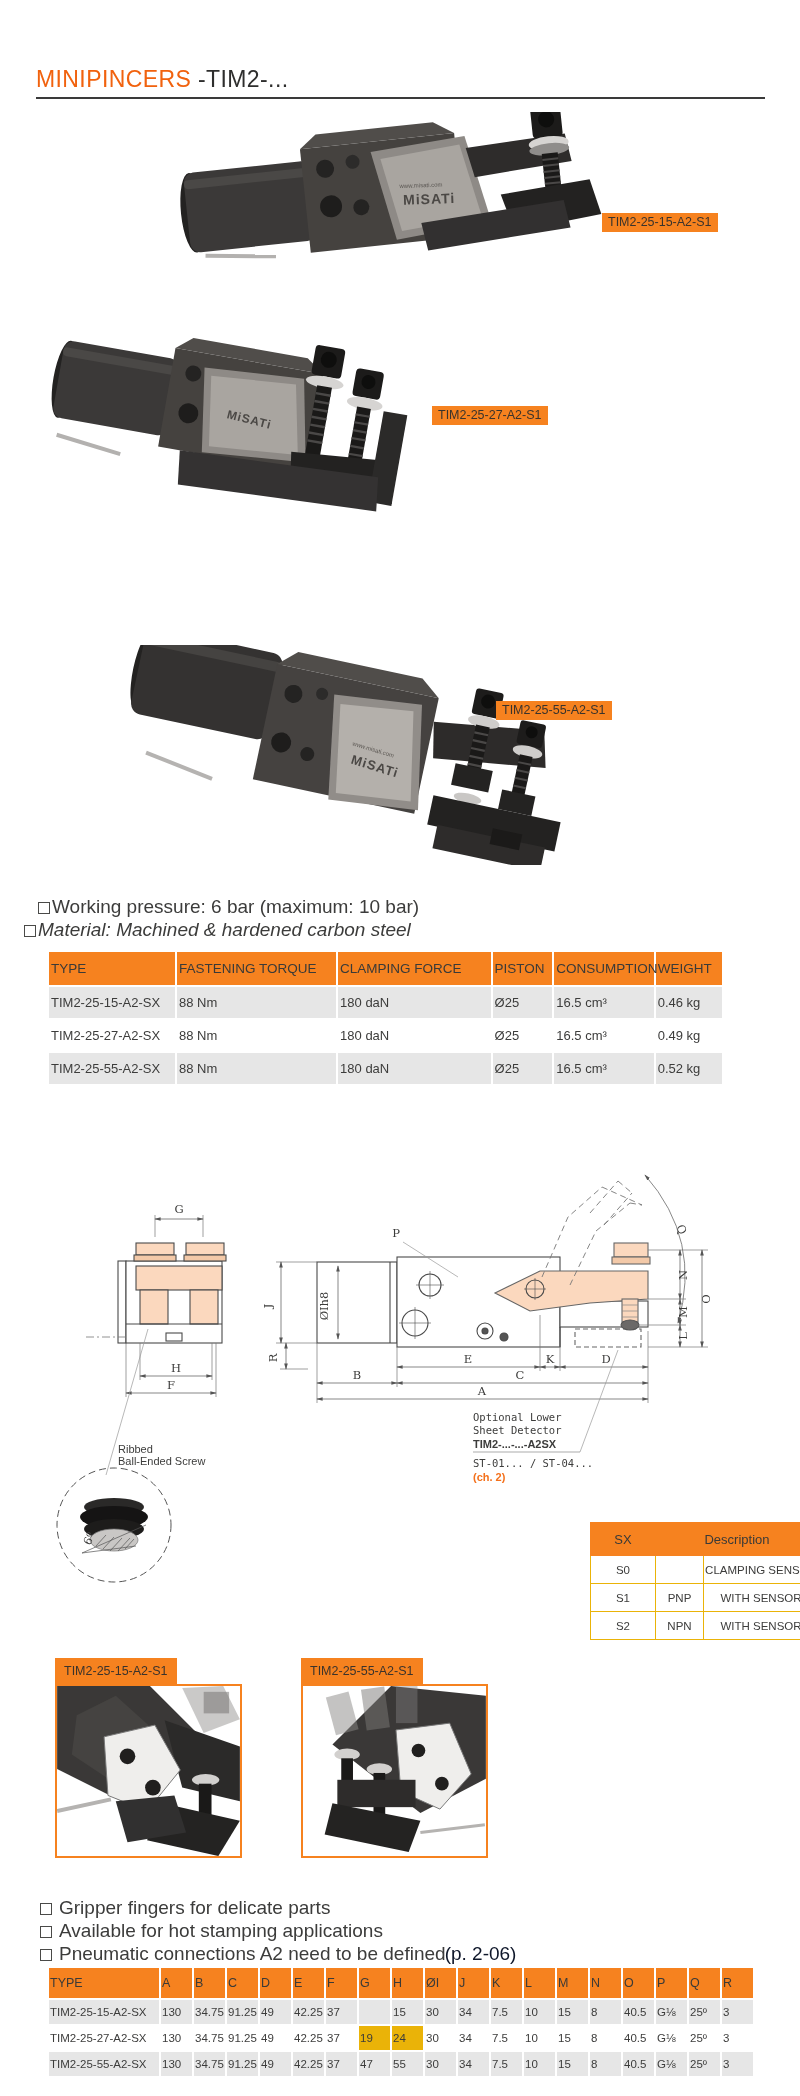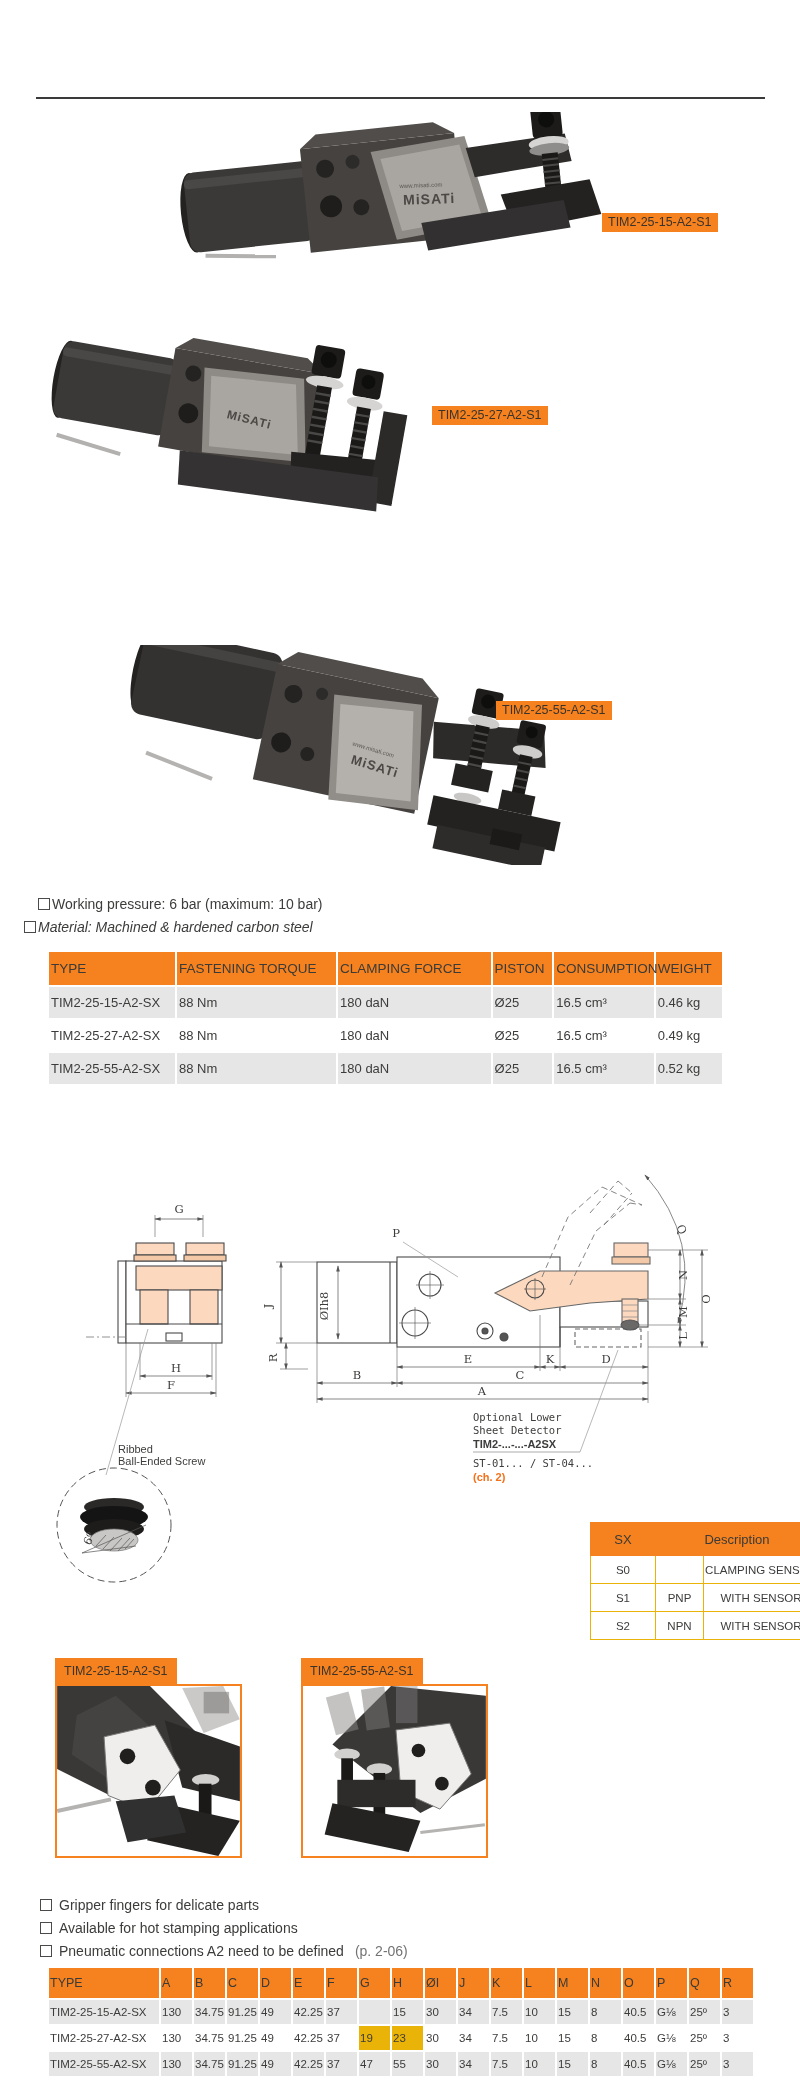--- a/index.html
+++ b/index.html
@@ -11,25 +11,25 @@
   .title-orange{color:#F1620E;}
   .title-dark{color:#2E2E2D;}
   .rule{background:#3A3A3A;height:2px;}
   
   .plabel{position:absolute;background:#F6821F;color:#3A332C;font-size:12.5px;
           padding:2px 6px;white-space:nowrap;line-height:15px;}
   .tab{position:absolute;background:#F6821F;color:#3A332C;font-size:12.5px;height:26px;
        line-height:26px;padding:0 9px;white-space:nowrap;}
   .frame{position:absolute;border:2px solid #F6821F;background:#fff;}
   
-  .bullet{position:absolute;font-size:14px;white-space:nowrap;}
+  .bullet{position:absolute;font-size:19px;white-space:nowrap;}
   .cb{display:inline-block;width:10px;height:10px;border:1.3px solid #4A4A48;
       margin-right:2px;vertical-align:-1px;}
   .cb2{margin-right:7px;}
-  .oref{color:#737373;margin-left:-1px;padding-left:12px;}
+  .oref{color:#0f172a;margin-left:-1px;}
   
   table.data{border-spacing:2px;table-layout:fixed;text-align:left;}
   table.data th{background:#F6821F;color:#3A3A38;font-weight:400;font-size:13.5px;padding:9px 2px;}
   table.data td{padding:8px 2px;font-size:13px;background:#fff;}
   table.data tbody tr:nth-child(odd) td{background:#E6E6E6;}
   table.dim th{font-size:12.5px;padding:8px 1px;}
   table.dim td{font-size:11.5px;padding:6px 1px;}
   table.dim td.hl{background:#eab308;}
   
   table.sx{border-collapse:collapse;table-layout:fixed;text-align:center;font-size:11.5px;}
@@ -41,20 +41,23 @@
   .drawing text.mono{font-family:"DejaVu Sans Mono",monospace;font-size:10.5px;}
   .drawing text.bold{font-weight:700;}
   .drawing text.orange{fill:#F4711C;}
   .photologo{font-weight:700;letter-spacing:1px;}
 </style>
 </head>
 <body>
 
 <div class="page">
 
+  <div class="abs pagetitle" style="left:36px;top:66px;">
+    <span class="title-orange">MINIPINCERS</span><span class="title-dark"> -TIM2-...</span>
+  </div>
   <div class="abs rule" style="left:36px;top:97px;width:729px;"></div>
 
   <svg class="abs" style="left:170px;top:112px;" width="480" height="160" viewBox="0 0 480 160">
     <g transform="rotate(-6 240 80)">
       <ellipse cx="22" cy="78" rx="12" ry="40" fill="#232221"></ellipse>
       <rect x="16" y="38" width="127" height="80" rx="10" fill="#3B3938"></rect>
       <rect x="16" y="45" width="127" height="9" rx="4" fill="#4A4846"></rect>
       <rect x="135" y="26" width="155" height="104" fill="#45423F"></rect>
       <polygon points="135,26 290,26 270,13 152,13" fill="#504D4A"></polygon>
       <circle cx="158" cy="48" r="9" fill="#242322"></circle>
@@ -475,21 +478,21 @@
         </tr>
         <tr>
           <td>TIM2-25-27-A2-SX</td>
           <td>130</td>
           <td>34.75</td>
           <td>91.25</td>
           <td>49</td>
           <td>42.25</td>
           <td>37</td>
           <td class="hl">19</td>
-          <td class="hl">23</td>
+          <td class="hl">24</td>
           <td>30</td>
           <td>34</td>
           <td>7.5</td>
           <td>10</td>
           <td>15</td>
           <td>8</td>
           <td>40.5</td>
           <td>G⅛</td>
           <td>25º</td>
           <td>3</td>

